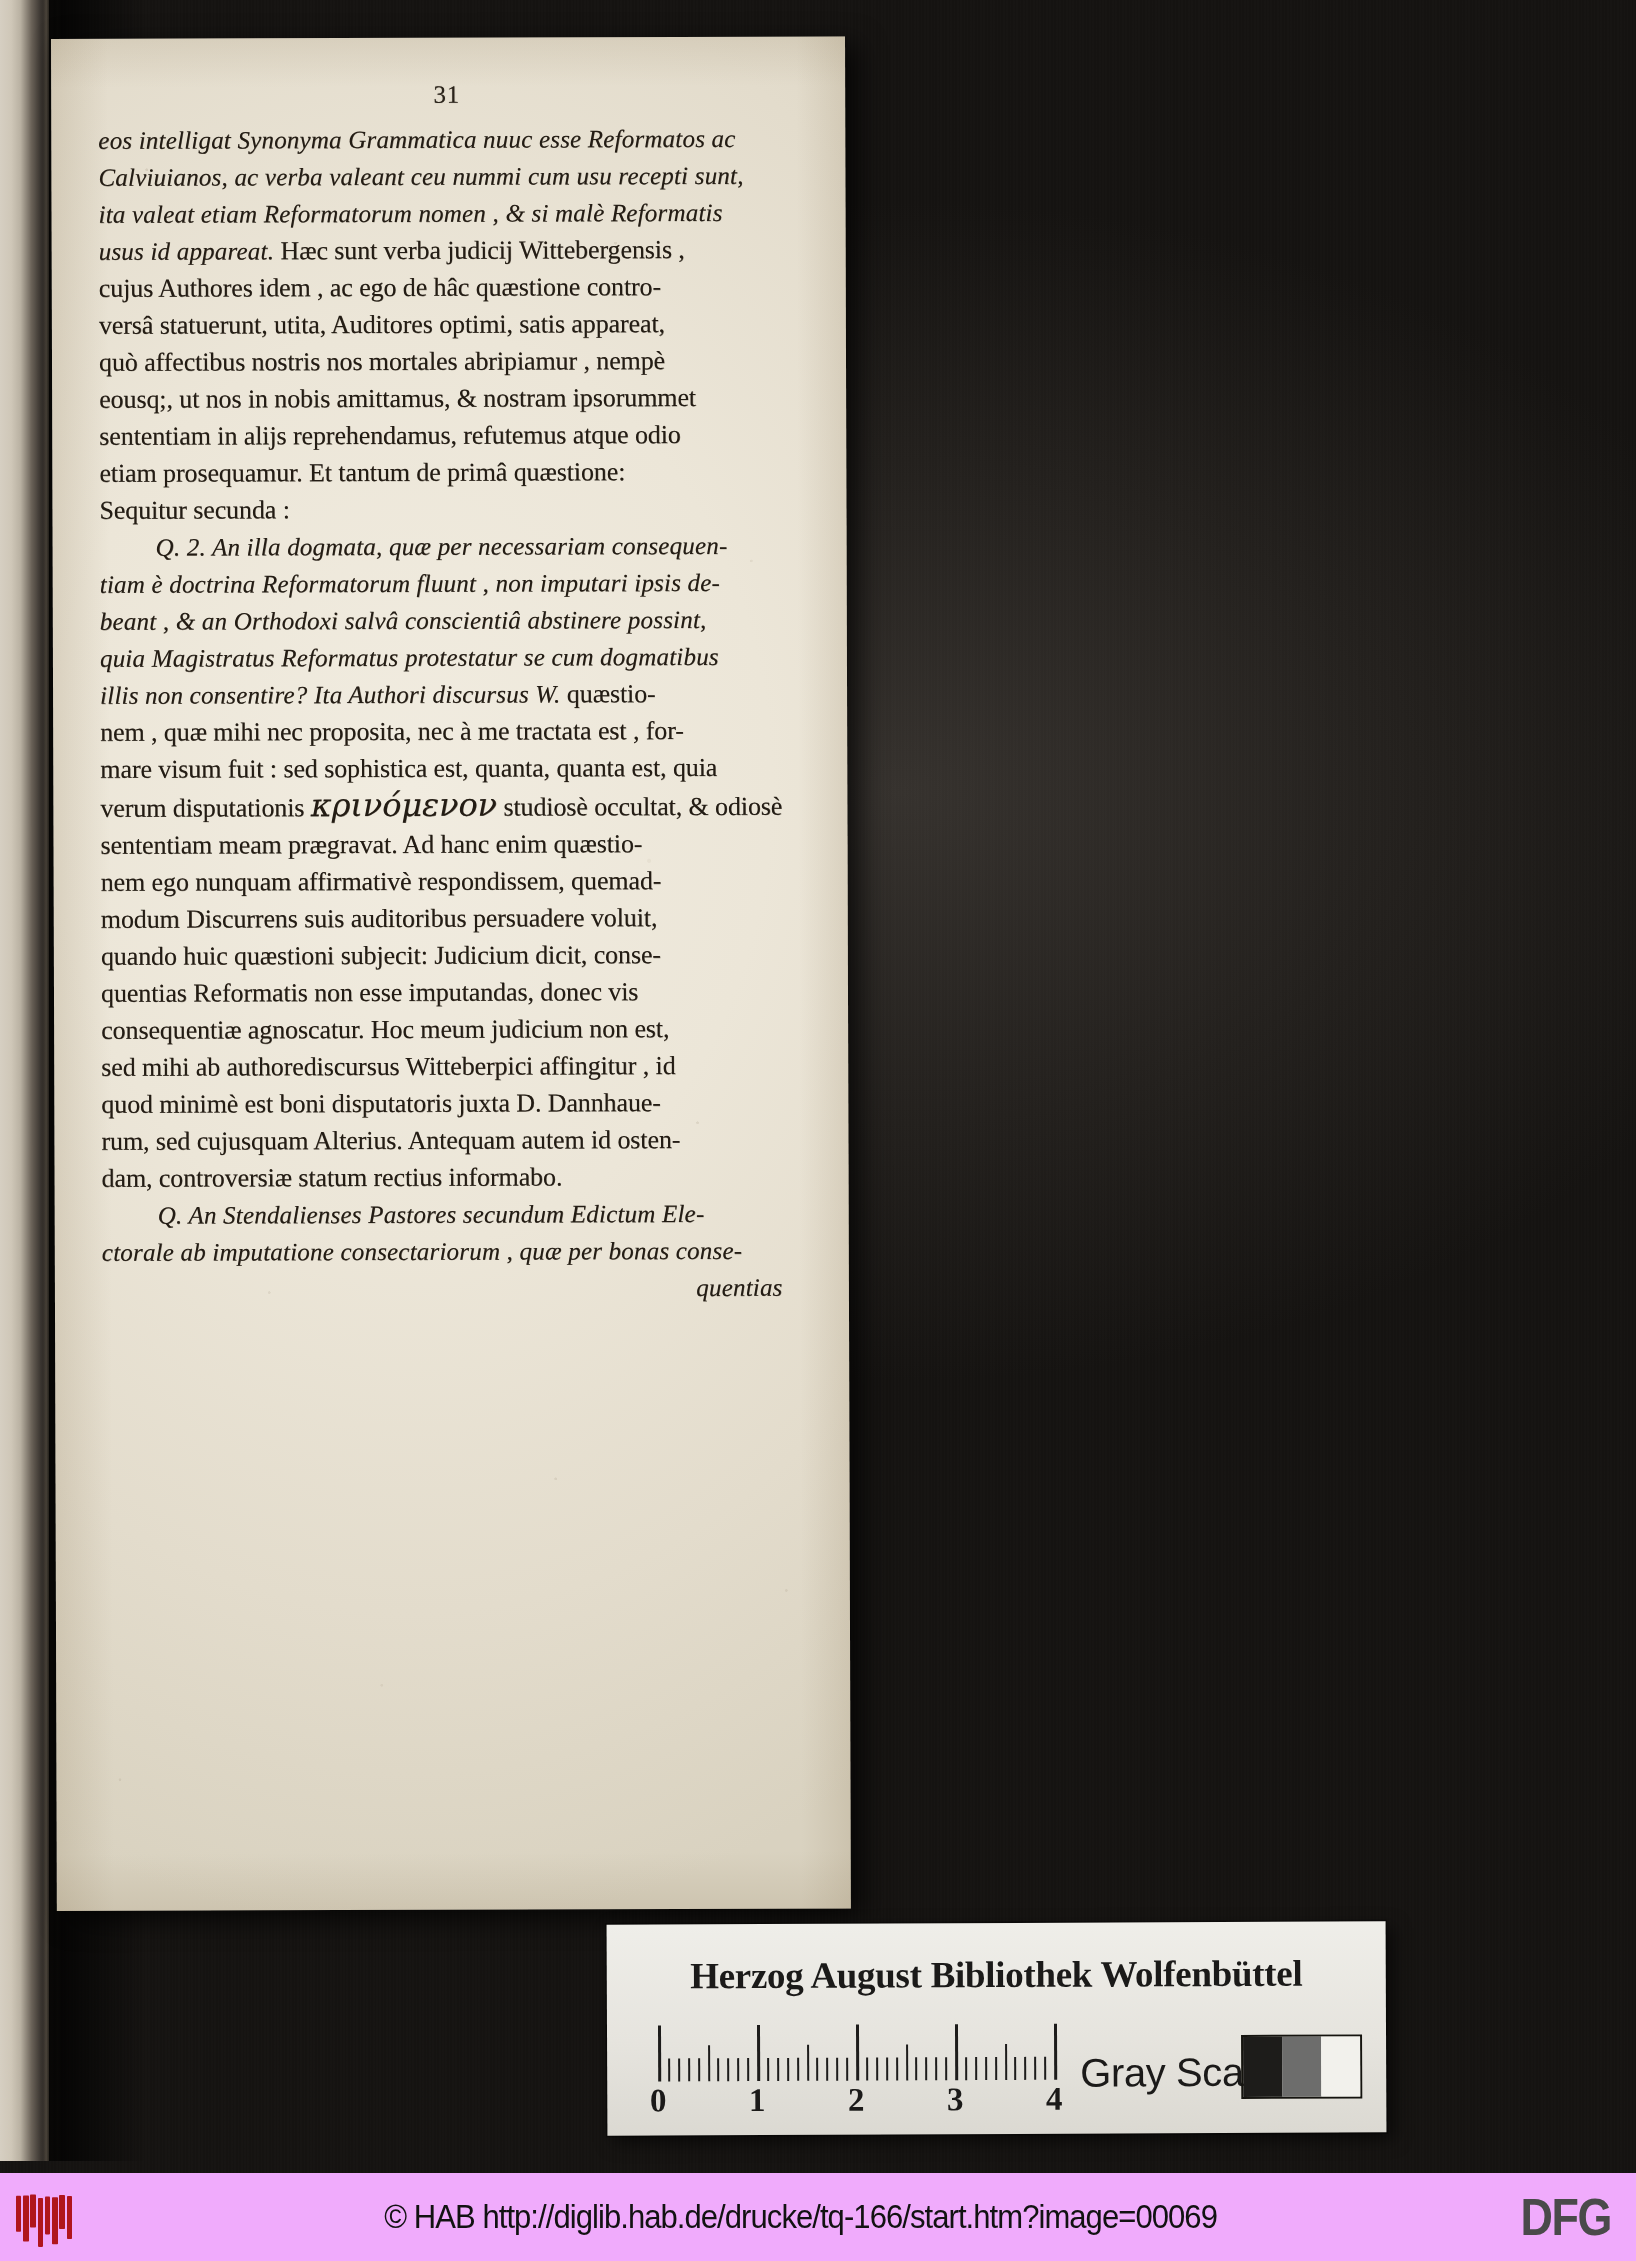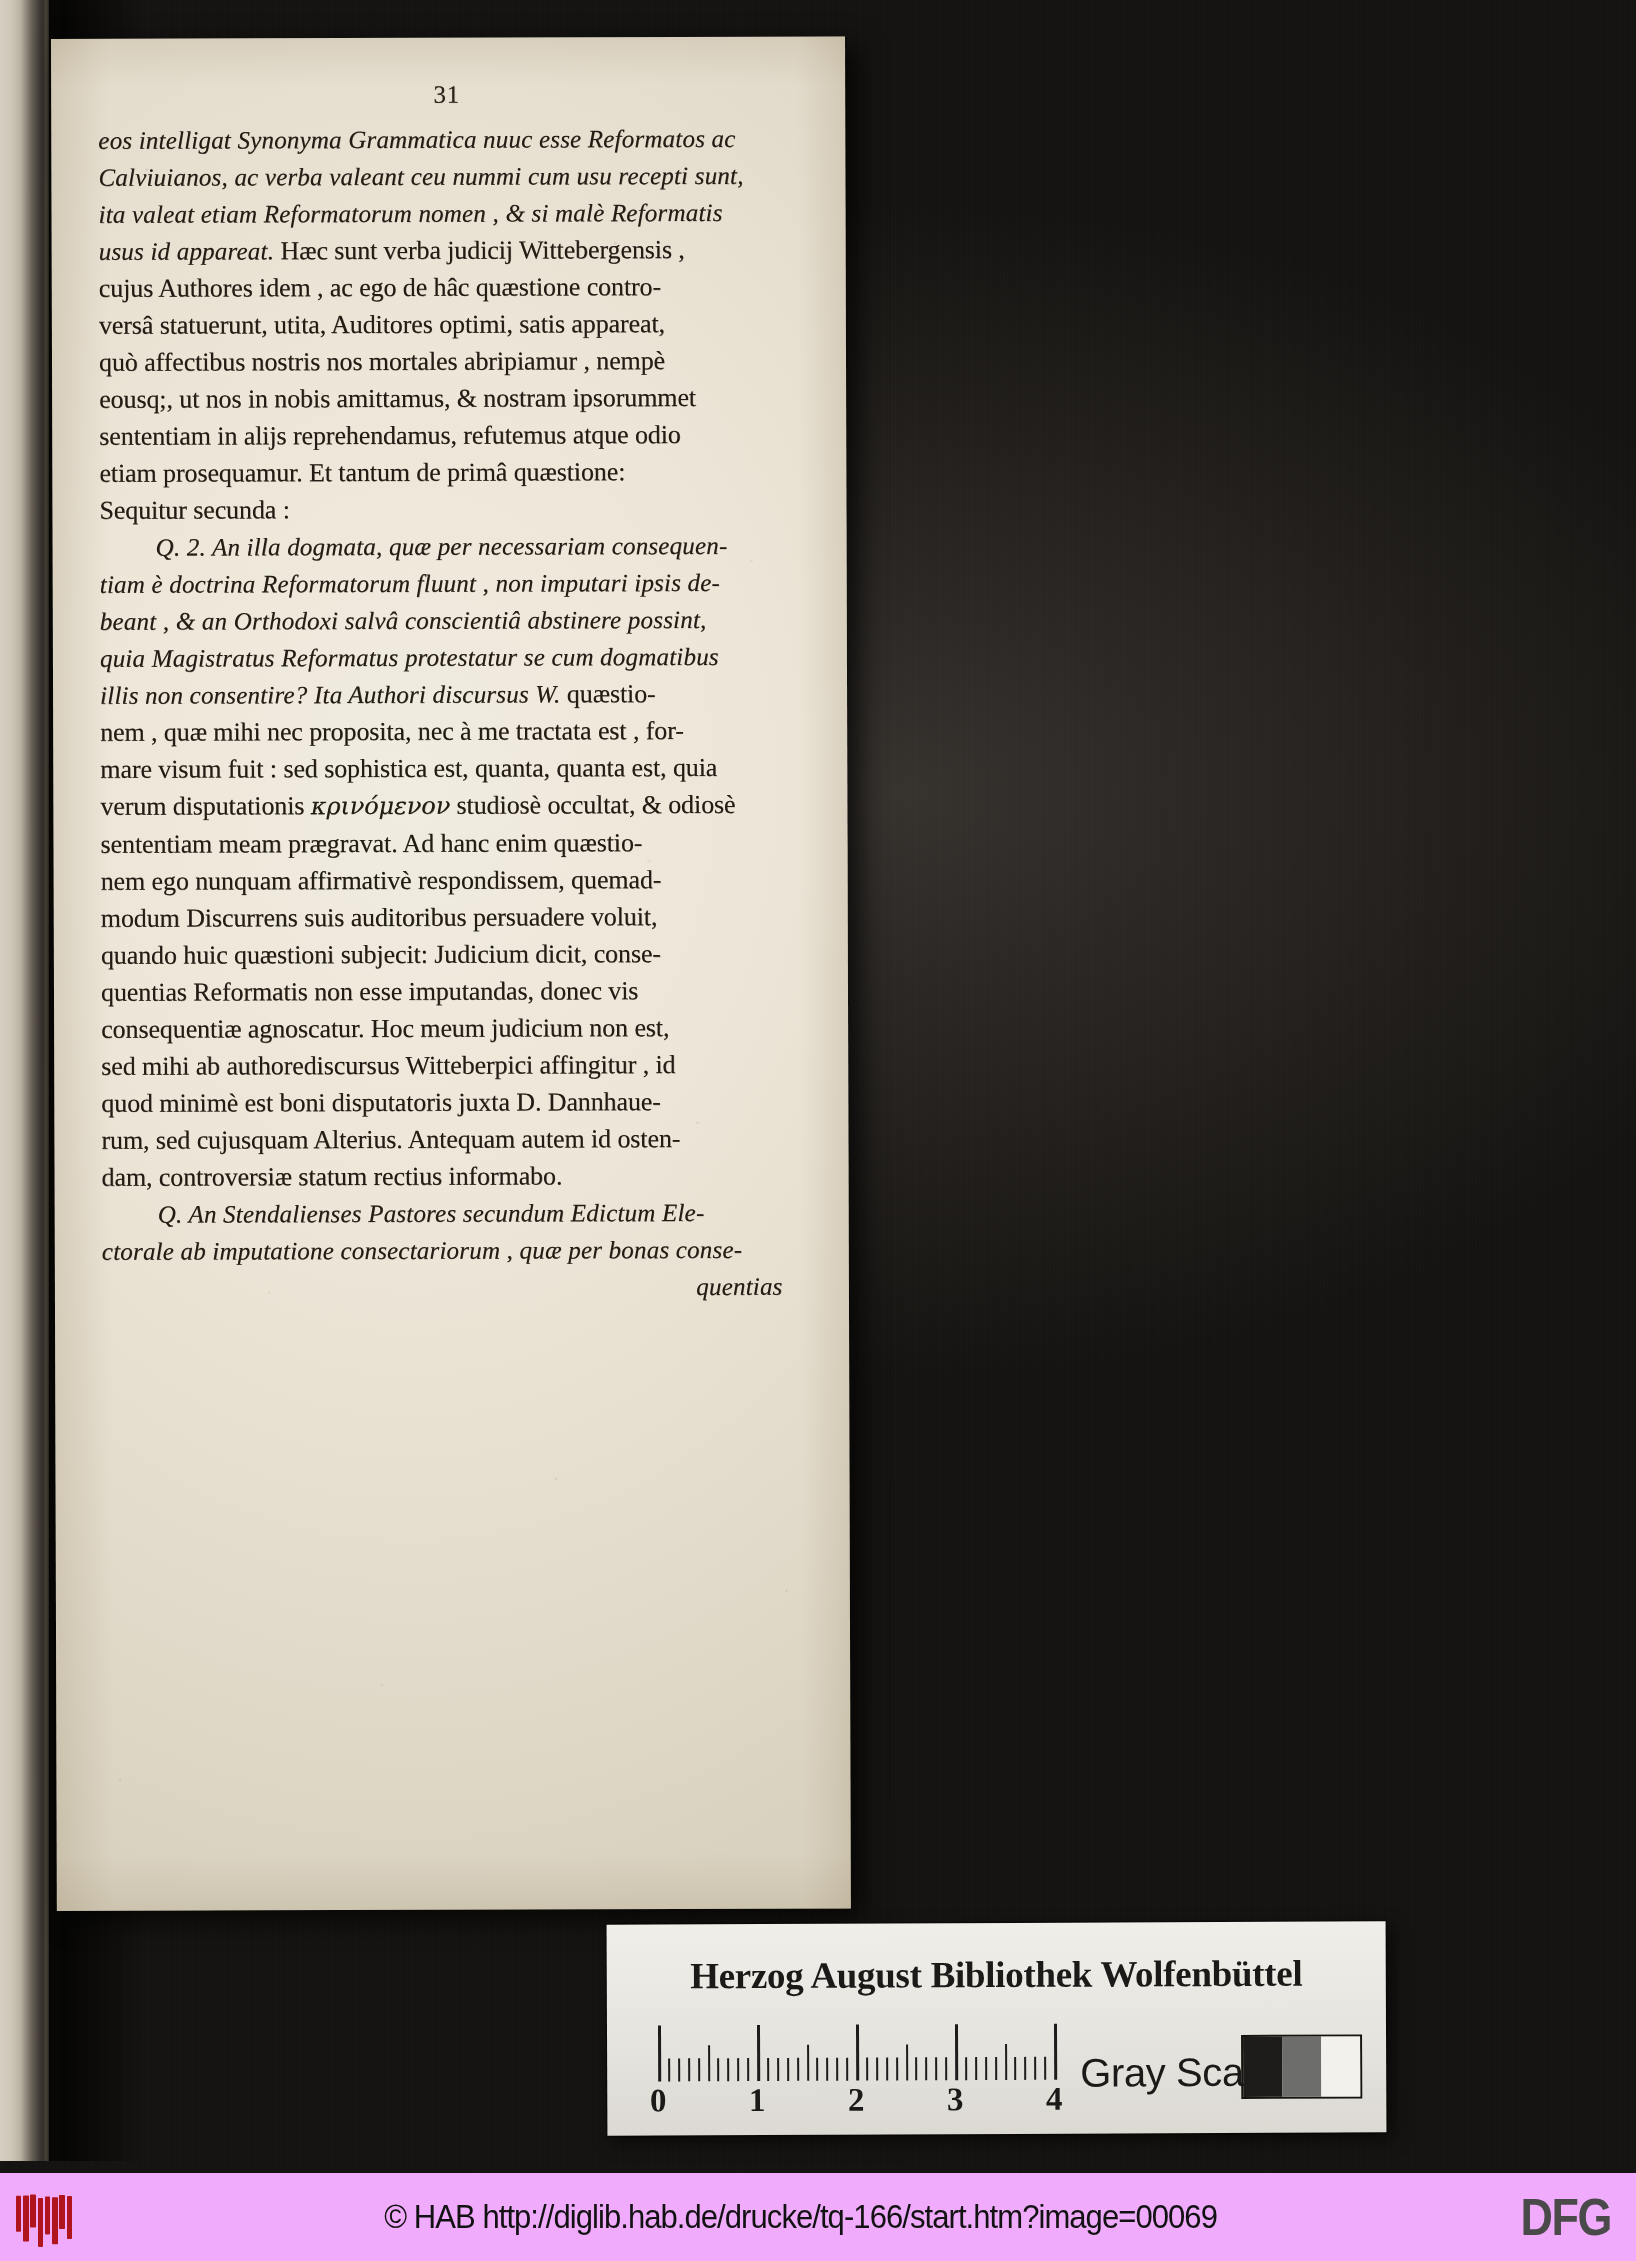--- a/index.html
+++ b/index.html
@@ -138,21 +138,21 @@
     letter-spacing: 0.2px;
     font-size: 25px;
   }
   .roman {
     font-family: "Liberation Serif", serif;
     letter-spacing: -0.1px;
   }
   .greek {
     font-family: "DejaVu Serif", serif;
     font-style: italic;
-    font-size: 24px;
+    font-size: 32px;
   }
   .indent { padding-left: 56px; }
   .catchword {
     text-align: right;
     padding-right: 16.4px;
   }
 
   
   #scale-card {
     position: absolute;

